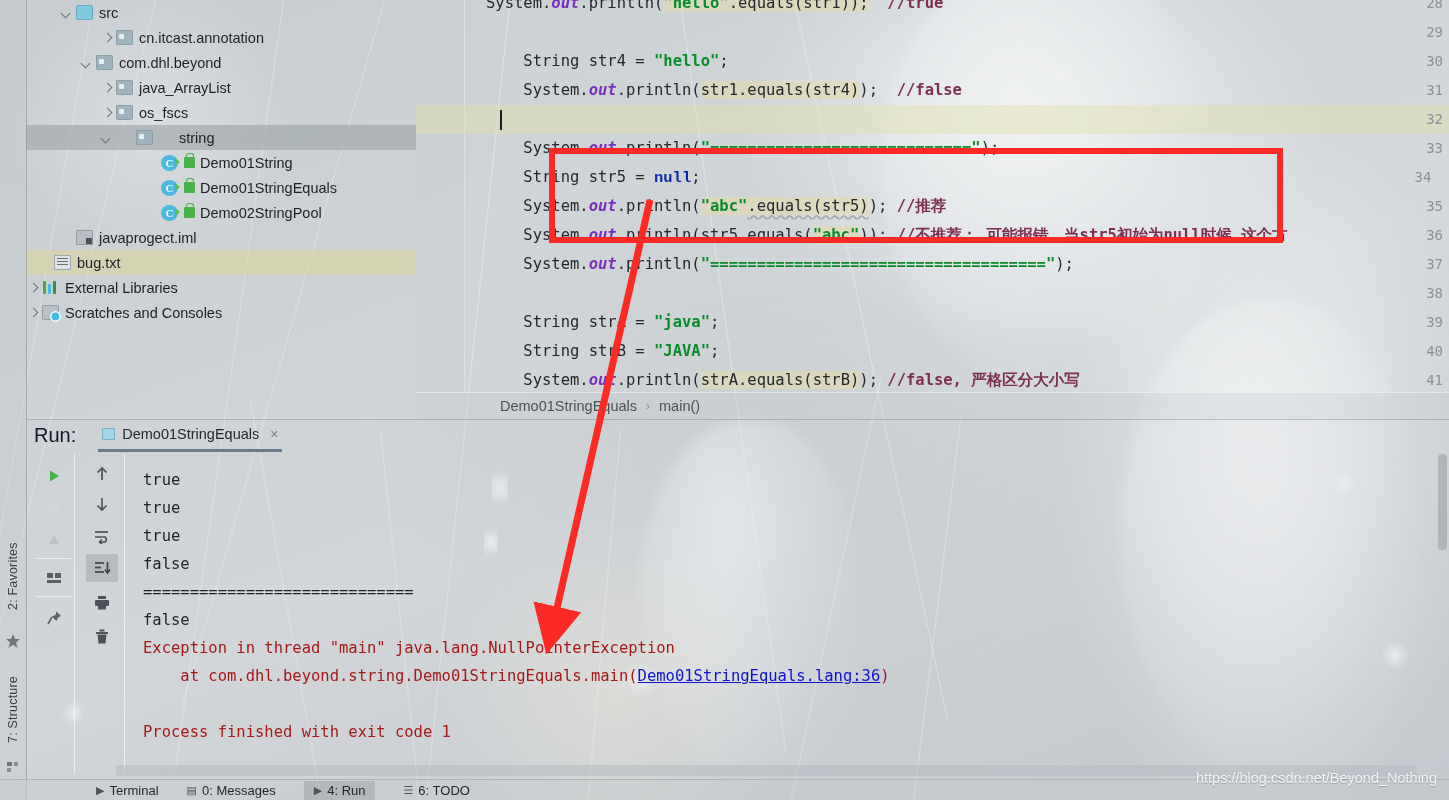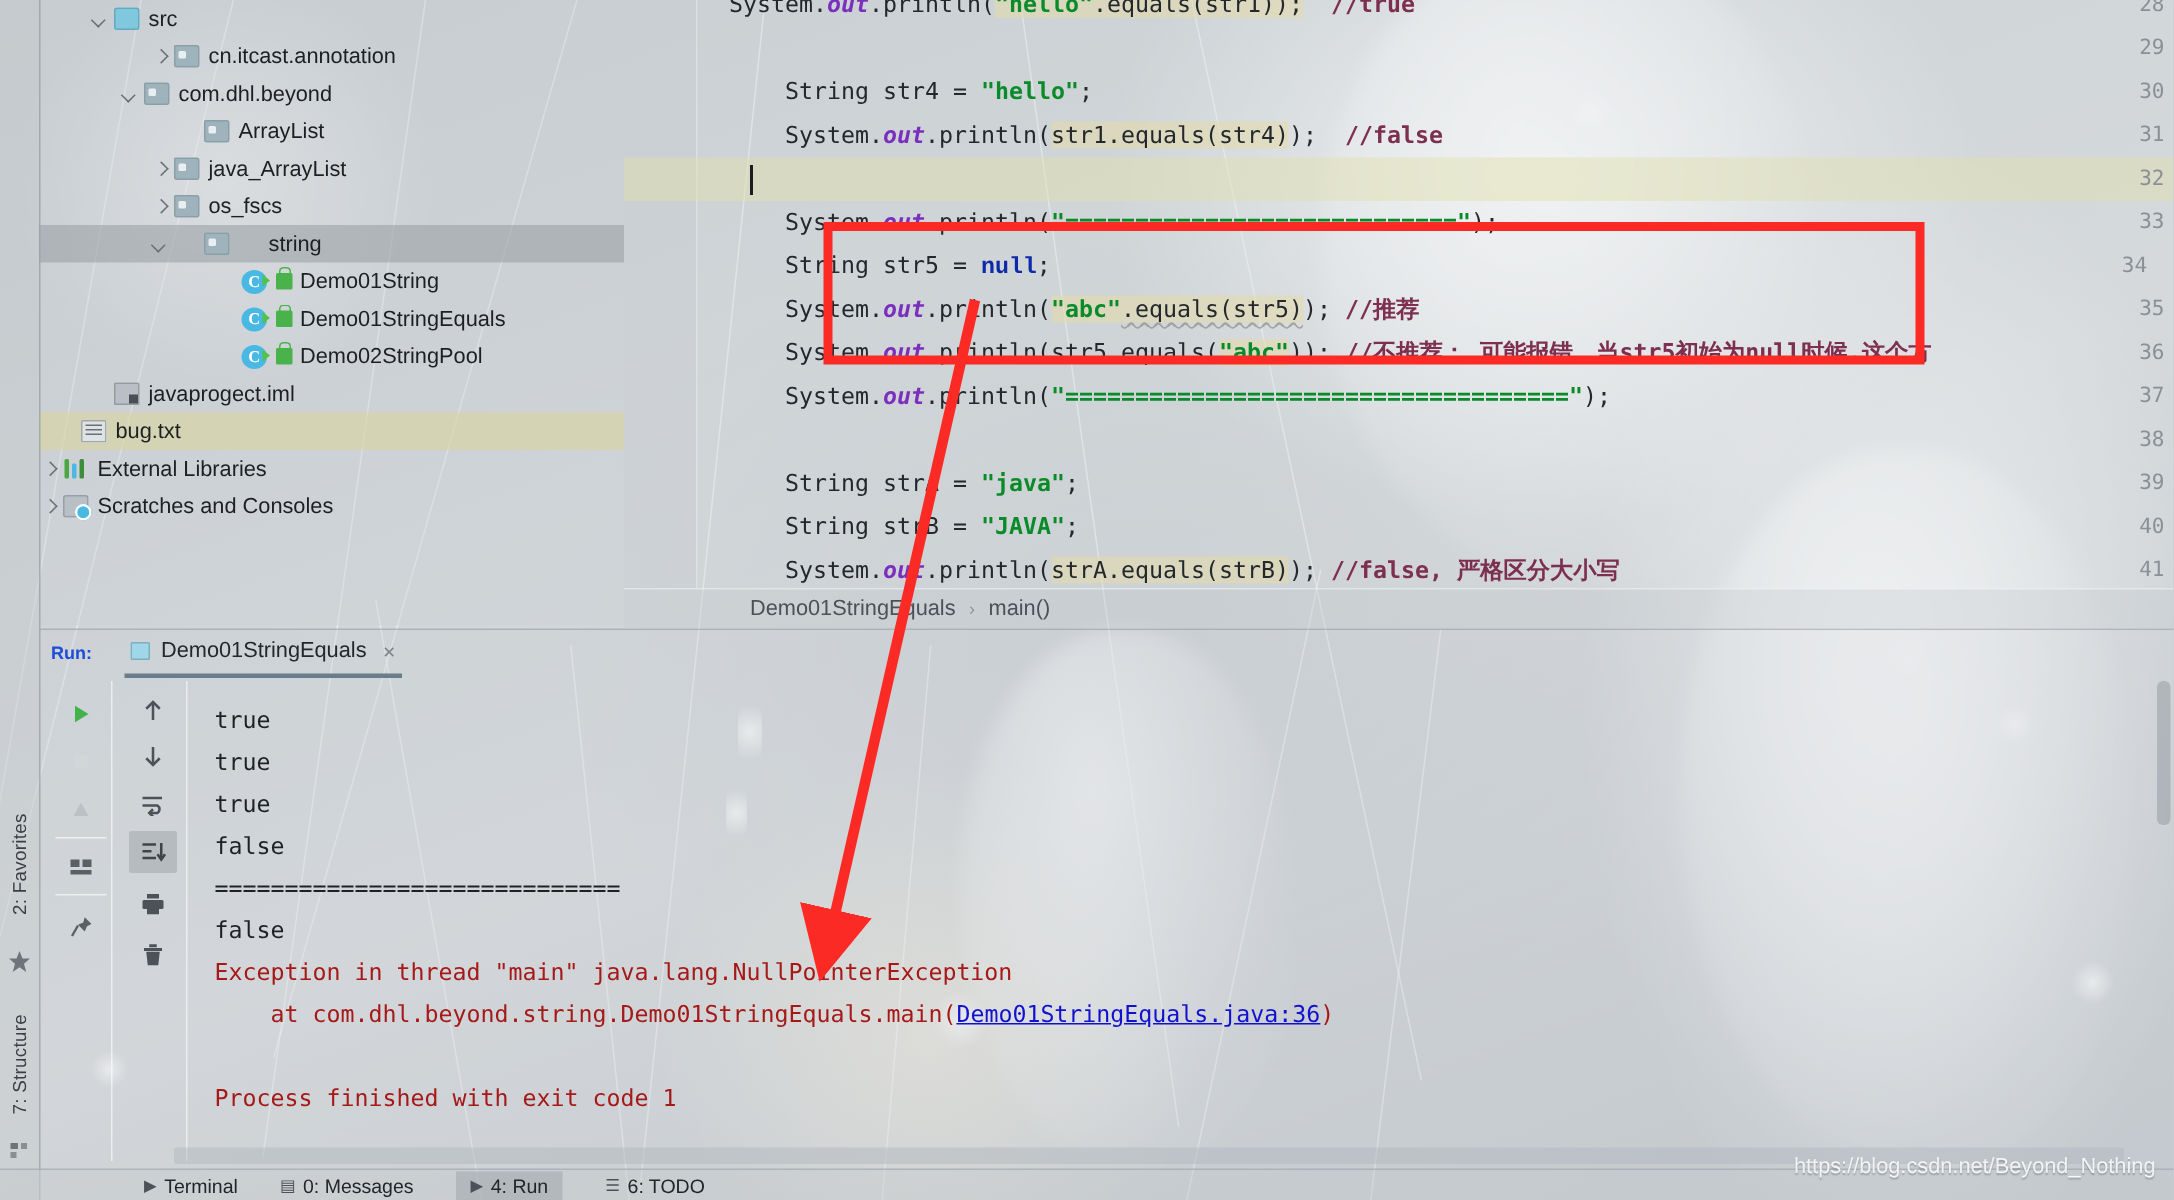--- a/index.html
+++ b/index.html
@@ -173,21 +173,21 @@
   
   #run-panel{
     left:26px;top:419px;width:1423px;height:360px;z-index:4;
     background:rgba(203,208,212,.42);
     border-top:1px solid rgba(140,146,152,.5);
   }
   #run-header{
     position:absolute;left:0;top:0;width:1423px;height:30px;
     display:flex;align-items:center;
   }
-  #run-label{margin-left:8px;color:#1d4ed8;font-size:12px;font-weight:bold;}
+  #run-label{margin-left:8px;color:#0f172a;font-size:20px;}
   #run-tab{
     margin-left:22px;height:30px;display:flex;align-items:center;
     border-bottom:3px solid #6b7c8c;padding:0 4px;
   }
   #run-tab .tabicon{
     width:13px;height:12px;background:#9fd6e8;border-radius:1px;margin-right:7px;
     box-shadow:inset 0 0 0 1px rgba(100,150,170,.6);
   }
   #run-tab .tabtext{color:#24282c;font-size:14.5px;}
   #run-tab .tabclose{margin-left:11px;color:#7b8086;font-size:14px;}
@@ -309,25 +309,20 @@
       </div>
       <div class="tree-row" style="padding-left: 74px;">
         <span class="arrow right"></span>
         <span class="ic ic-folder"></span>
         <span>cn.itcast.annotation</span>
       </div>
       <div class="tree-row" style="padding-left: 54px;">
         <span class="arrow down"></span>
         <span class="ic ic-folder"></span>
         <span>com.dhl.beyond</span>
-      </div>
-      <div class="tree-row" style="padding-left: 94px;">
-        <span class="arrow"></span>
-        <span class="ic ic-folder"></span>
-        <span>ArrayList</span>
       </div>
       <div class="tree-row" style="padding-left: 74px;">
         <span class="arrow right"></span>
         <span class="ic ic-folder"></span>
         <span>java_ArrayList</span>
       </div>
       <div class="tree-row" style="padding-left: 74px;">
         <span class="arrow right"></span>
         <span class="ic ic-folder"></span>
         <span>os_fscs</span>
@@ -515,21 +510,21 @@
 
   <div id="console">
     <div id="console-rows">
         <div class="con-line" style="top: 14px;">true</div>
         <div class="con-line" style="top: 42px;">true</div>
         <div class="con-line" style="top: 70px;">true</div>
         <div class="con-line" style="top: 98px;">false</div>
         <div class="con-line" style="top: 126px;">=============================</div>
         <div class="con-line" style="top: 154px;">false</div>
         <div class="con-line err" style="top: 182px;">Exception in thread "main" java.lang.NullPointerException</div>
-        <div class="con-line err" style="top: 210px;"><span>    at com.dhl.beyond.string.Demo01StringEquals.main(</span><span class="con-link">Demo01StringEquals.java:36</span><span>)</span></div>
+        <div class="con-line err" style="top: 210px;"><span>    at com.dhl.beyond.string.Demo01StringEquals.main(</span><span class="con-link">Demo01StringEquals.lang:36</span><span>)</span></div>
         <div class="con-line" style="top: 238px;"></div>
         <div class="con-line err" style="top: 266px;">Process finished with exit code 1</div>
       </div>
     <div id="console-scroll">
         <i></i>
       </div>
   </div>
 </div>
 
 <div id="hscroll"></div>

